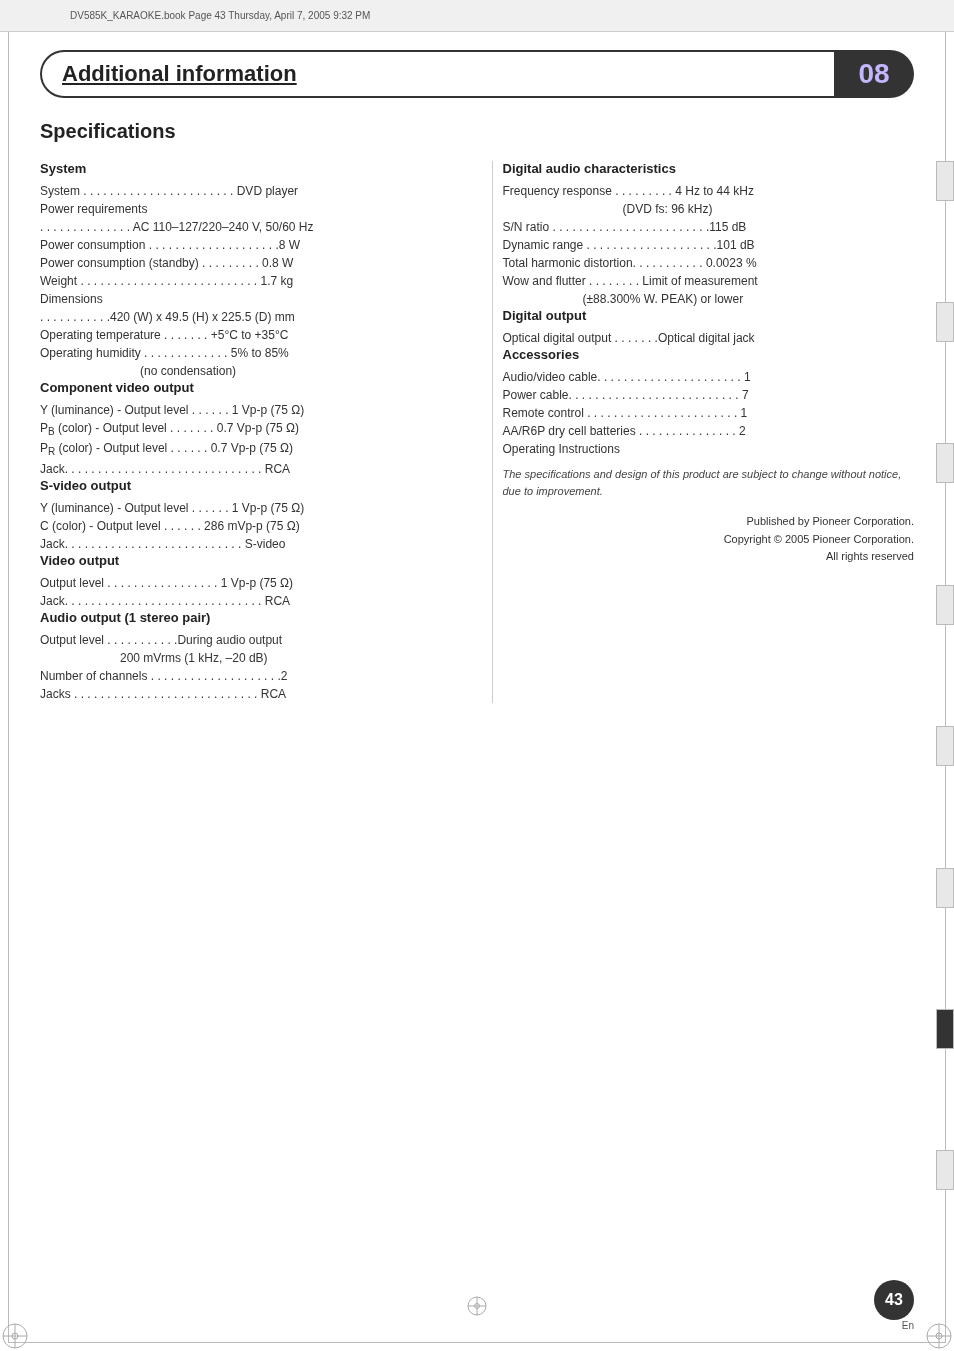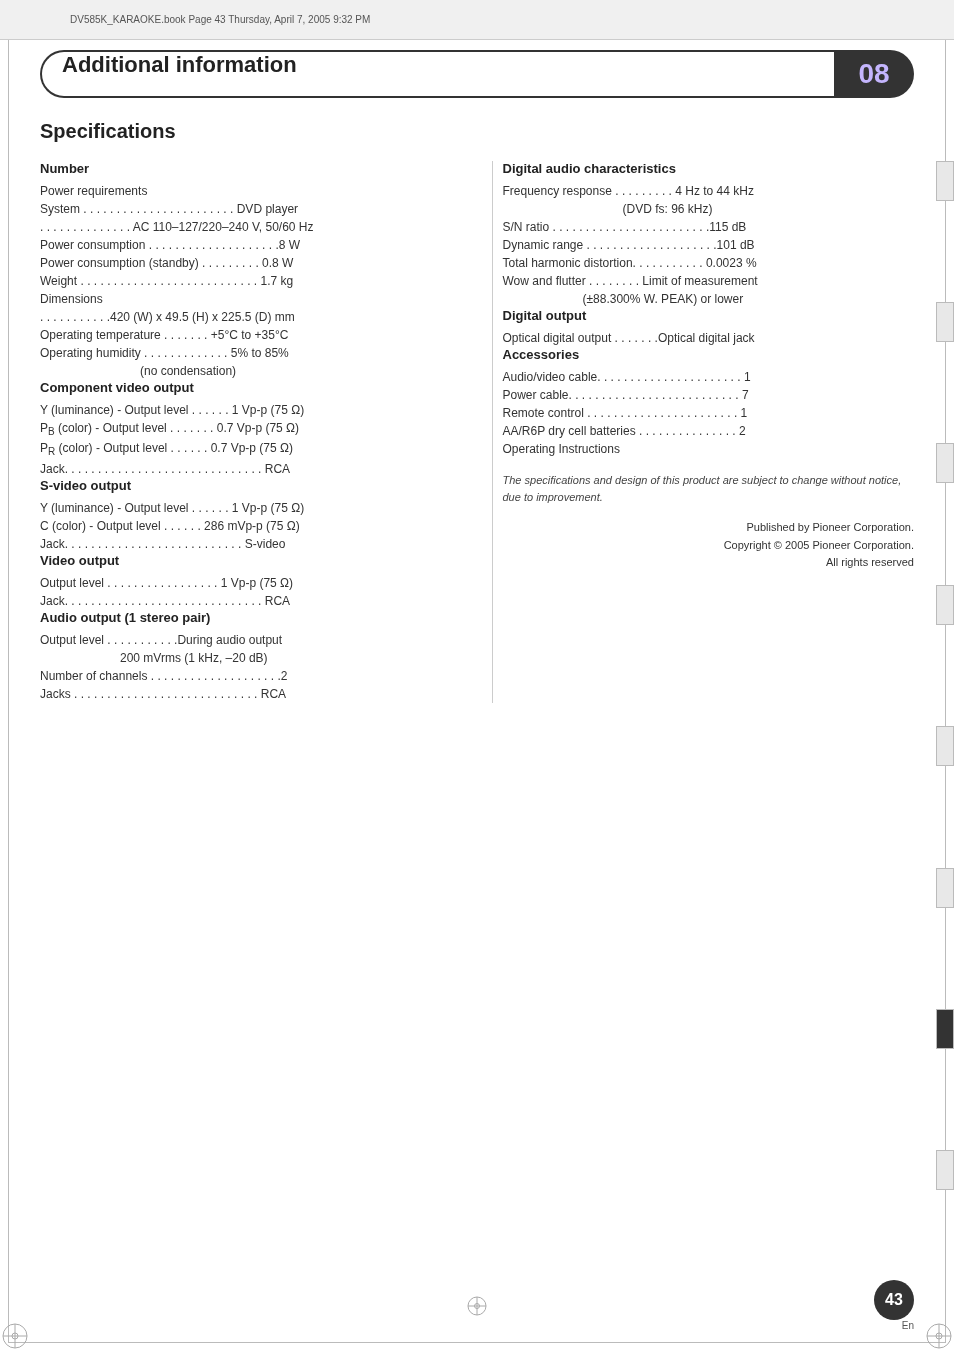--- a/index.html
+++ b/index.html
@@ -22,21 +22,21 @@
     .corner svg { width: 100%; height: 100%; }
     .corner-tl { top: 0; left: 0; }
     .corner-tr { top: 0; right: 0; }
     .corner-bl { bottom: 0; left: 0; }
     .corner-br { bottom: 0; right: 0; }
 
     
     .header-bar {
       position: absolute;
       top: 0; left: 0; right: 0;
-      height: 40px;
+      height: 32px;
       background: #f0f0f0;
       border-bottom: 1px solid #ccc;
       display: flex;
       align-items: center;
       padding: 0 70px;
       font-size: 10px;
       color: #555;
     }
 
     
@@ -48,22 +48,24 @@
       display: flex;
       align-items: stretch;
       height: 48px;
     }
     .page-header-title-box {
       flex: 1;
       background: #fff;
       border: 2px solid #333;
       border-right: none;
       display: flex;
+      align-items: center;
       padding-left: 20px;
       border-radius: 24px 0 0 24px;
+      text-decoration: underline;
     }
     .page-header-title-box h1 {
       font-size: 22px;
       font-weight: bold;
       color: #222;
     }
     .page-header-number-box {
       width: 80px;
       background: #333;
       color: #c4b5fd;
@@ -144,21 +146,21 @@
     }
     .footer-en {
       font-size: 10px;
       color: #555;
     }
 
     .italic-note {
       font-style: italic;
       font-size: 11px;
       color: #444;
-      margin-top: 14px;
+      margin-top: 8px;
       line-height: 1.5;
     }
     .publisher-note {
       font-size: 11px;
       color: #333;
       margin-top: 14px;
       text-align: right;
       line-height: 1.6;
     }
 
@@ -256,24 +258,24 @@
 
 <div class="main-content">
 
   <div class="page-title-large">Specifications</div>
 
   <div class="two-col">
 
     <div class="col-left">
 
       <div>
-        <div class="section-title">Number</div>
-        <div>
+        <div class="section-title">System</div>
+        <div>
+          <div class="spec-line">System . . . . . . . . . . . . . . . . . . . . . . . DVD player</div>
           <div class="spec-line">Power requirements</div>
-          <div class="spec-line">System . . . . . . . . . . . . . . . . . . . . . . . DVD player</div>
           <div class="spec-line">. . . . . . . . . . . . . . AC 110–127/220–240 V, 50/60 Hz</div>
           <div class="spec-line">Power consumption . . . . . . . . . . . . . . . . . . . .8 W</div>
           <div class="spec-line">Power consumption (standby)  . . . . . . . . . 0.8 W</div>
           <div class="spec-line">Weight . . . . . . . . . . . . . . . . . . . . . . . . . . . 1.7 kg</div>
           <div class="spec-line">Dimensions</div>
           <div class="spec-line">. . . . . . . . . . .420 (W) x 49.5 (H) x 225.5 (D) mm</div>
           <div class="spec-line">Operating temperature  . . . . . . .  +5°C to  +35°C</div>
           <div class="spec-line">Operating humidity . . . . . . . . . . . . .  5% to 85%</div>
           <div class="spec-line" style="padding-left:100px;">(no condensation)</div>
         </div>

